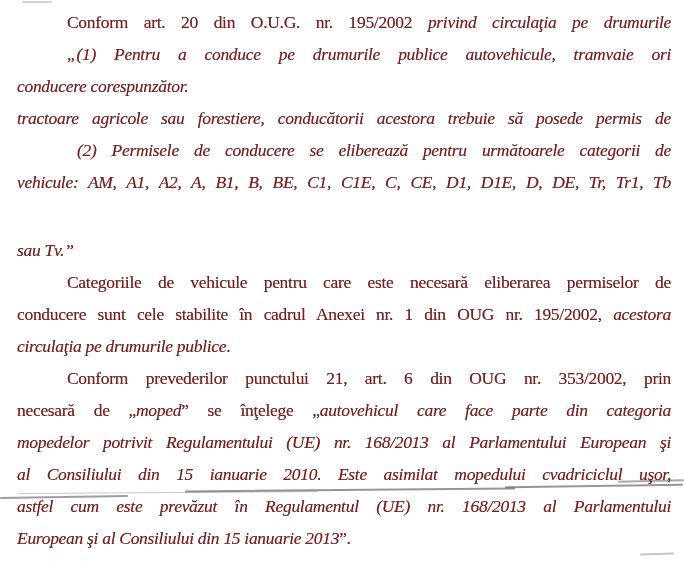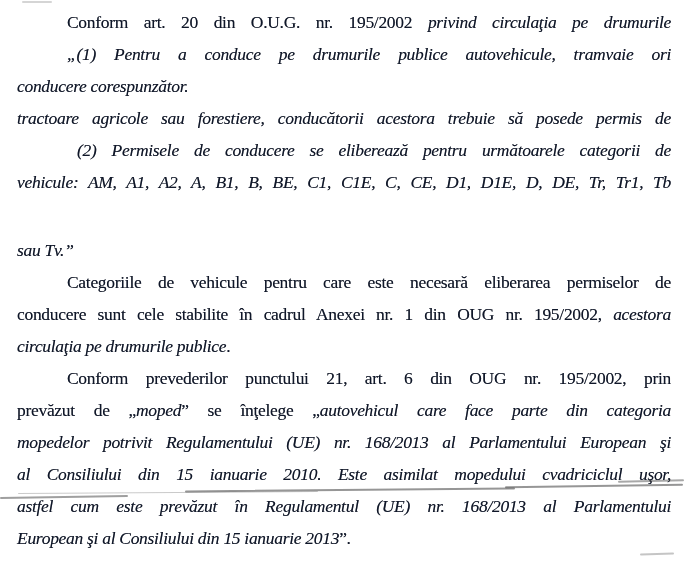--- a/index.html
+++ b/index.html
@@ -3,21 +3,21 @@
 <meta charset="utf-8">
 <style>
   html, body { margin: 0; padding: 0; background: #e8e8e8; }
   .page {
     position: relative;
     width: 684px;
     height: 561px;
     background: #ffffff;
     overflow: hidden;
     font-family: "Liberation Serif", "DejaVu Serif", serif;
-    color: #0f172a;
+    color: #7f1d1d;
   }
   .text-block {
     position: absolute;
     left: 17px;
     top: 6px;
     width: 654px;
   }
   .line {
     height: 32px;
     line-height: 32px;
@@ -44,22 +44,22 @@
       <div class="line" style="padding-left: 50px;"><span class="seg">Conform art. 20 din O.U.G. nr. 195/2002 </span><span class="seg italic">privind circulaţia pe drumurile</span></div>
       <div class="line" style="padding-left: 50px;"><span class="seg italic">„(1) Pentru a conduce pe drumurile publice autovehicule, tramvaie ori</span></div>
       <div class="line para-end" style="padding-left: 0px;"><span class="seg italic">conducere corespunzător.</span></div>
       <div class="line" style="padding-left: 0px;"><span class="seg italic">tractoare agricole sau forestiere, conducătorii acestora trebuie să posede permis de</span></div>
       <div class="line" style="padding-left: 60px;"><span class="seg italic">(2) Permisele de conducere se eliberează pentru următoarele categorii de</span></div>
       <div class="line" style="padding-left: 0px;"><span class="seg italic">vehicule: AM, A1, A2, A, B1, B, BE, C1, C1E, C, CE, D1, D1E, D, DE, Tr, Tr1, Tb</span></div>
       <div class="line para-end" style="padding-left: 0px; margin-top: 36px;"><span class="seg italic">sau Tv.”</span></div>
       <div class="line" style="padding-left: 50px;"><span class="seg">Categoriile de vehicule pentru care este necesară eliberarea permiselor de</span></div>
       <div class="line" style="padding-left: 0px;"><span class="seg">conducere sunt cele stabilite în cadrul Anexei nr. 1 din OUG nr. 195/2002, </span><span class="seg italic">acestora</span></div>
       <div class="line para-end" style="padding-left: 0px;"><span class="seg italic">circulaţia pe drumurile publice</span><span class="seg">.</span></div>
-      <div class="line" style="padding-left: 50px;"><span class="seg">Conform prevederilor punctului 21, art. 6 din OUG nr. 195/2002, prin</span></div>
-      <div class="line" style="padding-left: 0px;"><span class="seg">prevăzut de „</span><span class="seg italic">moped</span><span class="seg">” se înţelege „</span><span class="seg italic">autovehicul care face parte din categoria</span></div>
+      <div class="line" style="padding-left: 50px;"><span class="seg">Conform prevederilor punctului 21, art. 6 din OUG nr. 353/2002, prin</span></div>
+      <div class="line" style="padding-left: 0px;"><span class="seg">necesară de „</span><span class="seg italic">moped</span><span class="seg">” se înţelege „</span><span class="seg italic">autovehicul care face parte din categoria</span></div>
       <div class="line" style="padding-left: 0px;"><span class="seg italic">mopedelor potrivit Regulamentului (UE) nr. 168/2013 al Parlamentului European şi</span></div>
       <div class="line" style="padding-left: 0px;"><span class="seg italic">al Consiliului din 15 ianuarie 2010. Este asimilat mopedului cvadriciclul uşor,</span></div>
       <div class="line" style="padding-left: 0px;"><span class="seg italic">astfel cum este prevăzut în Regulamentul (UE) nr. 168/2013 al Parlamentului</span></div>
       <div class="line para-end" style="padding-left: 0px;"><span class="seg italic">European şi al Consiliului din 15 ianuarie 2013</span><span class="seg">”.</span></div>
     </div>
   <div class="artifacts" id="artifacts">
       <div class="crease" style="left: 0px; top: 496px; width: 128px; height: 2px; opacity: 0.5; transform: rotate(-1deg); background: rgb(63, 63, 63);"></div>
       <div class="crease" style="left: 18px; top: 492px; width: 300px; height: 1px; opacity: 0.28; transform: rotate(-0.4deg); background: rgb(63, 63, 63);"></div>
       <div class="crease" style="left: 185px; top: 489px; width: 330px; height: 2px; opacity: 0.55; transform: rotate(-0.5deg); background: rgb(63, 63, 63);"></div>
       <div class="crease" style="left: 505px; top: 485px; width: 178px; height: 2px; opacity: 0.55; transform: rotate(-0.8deg); background: rgb(63, 63, 63);"></div>

